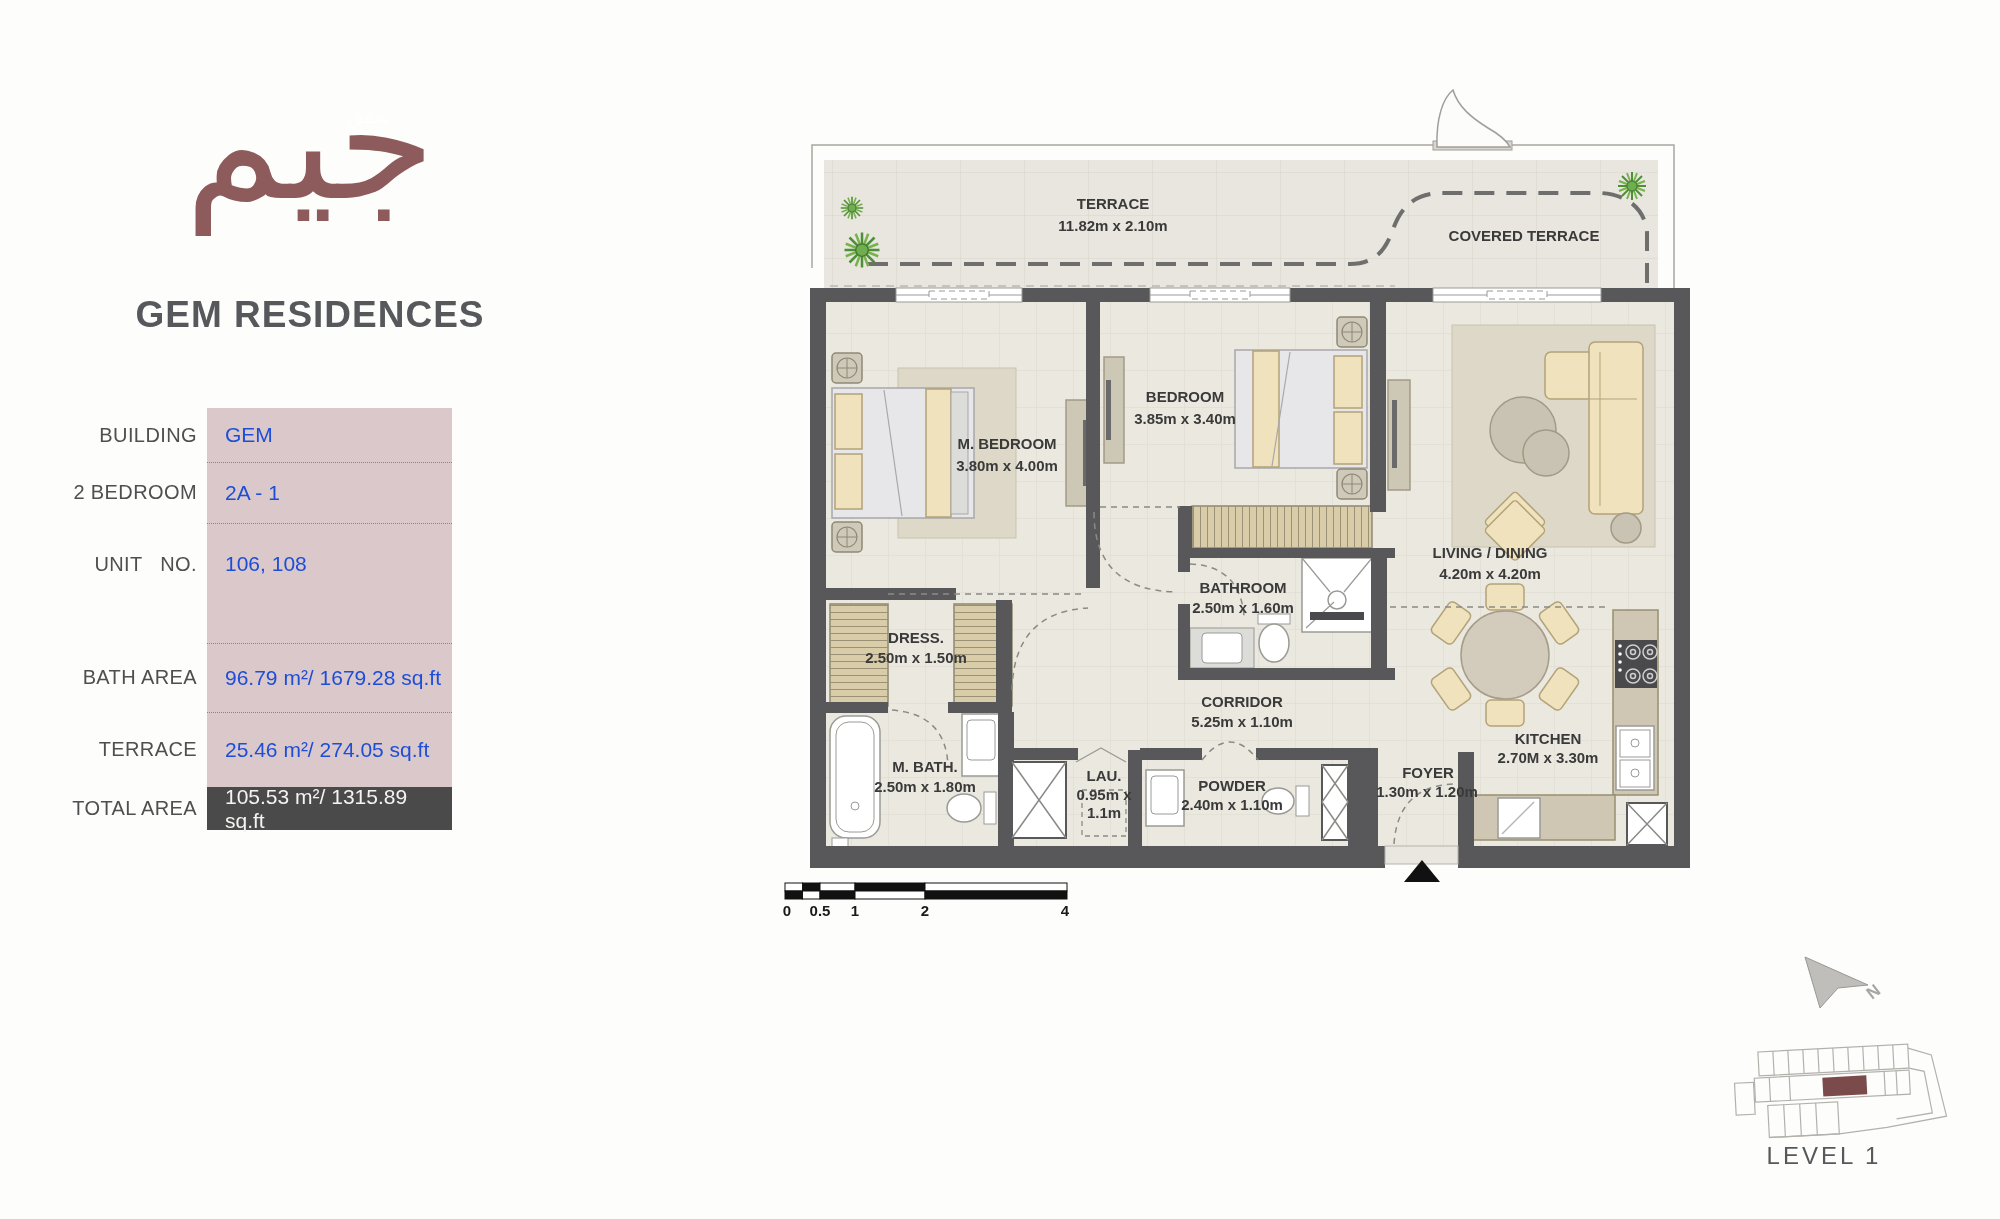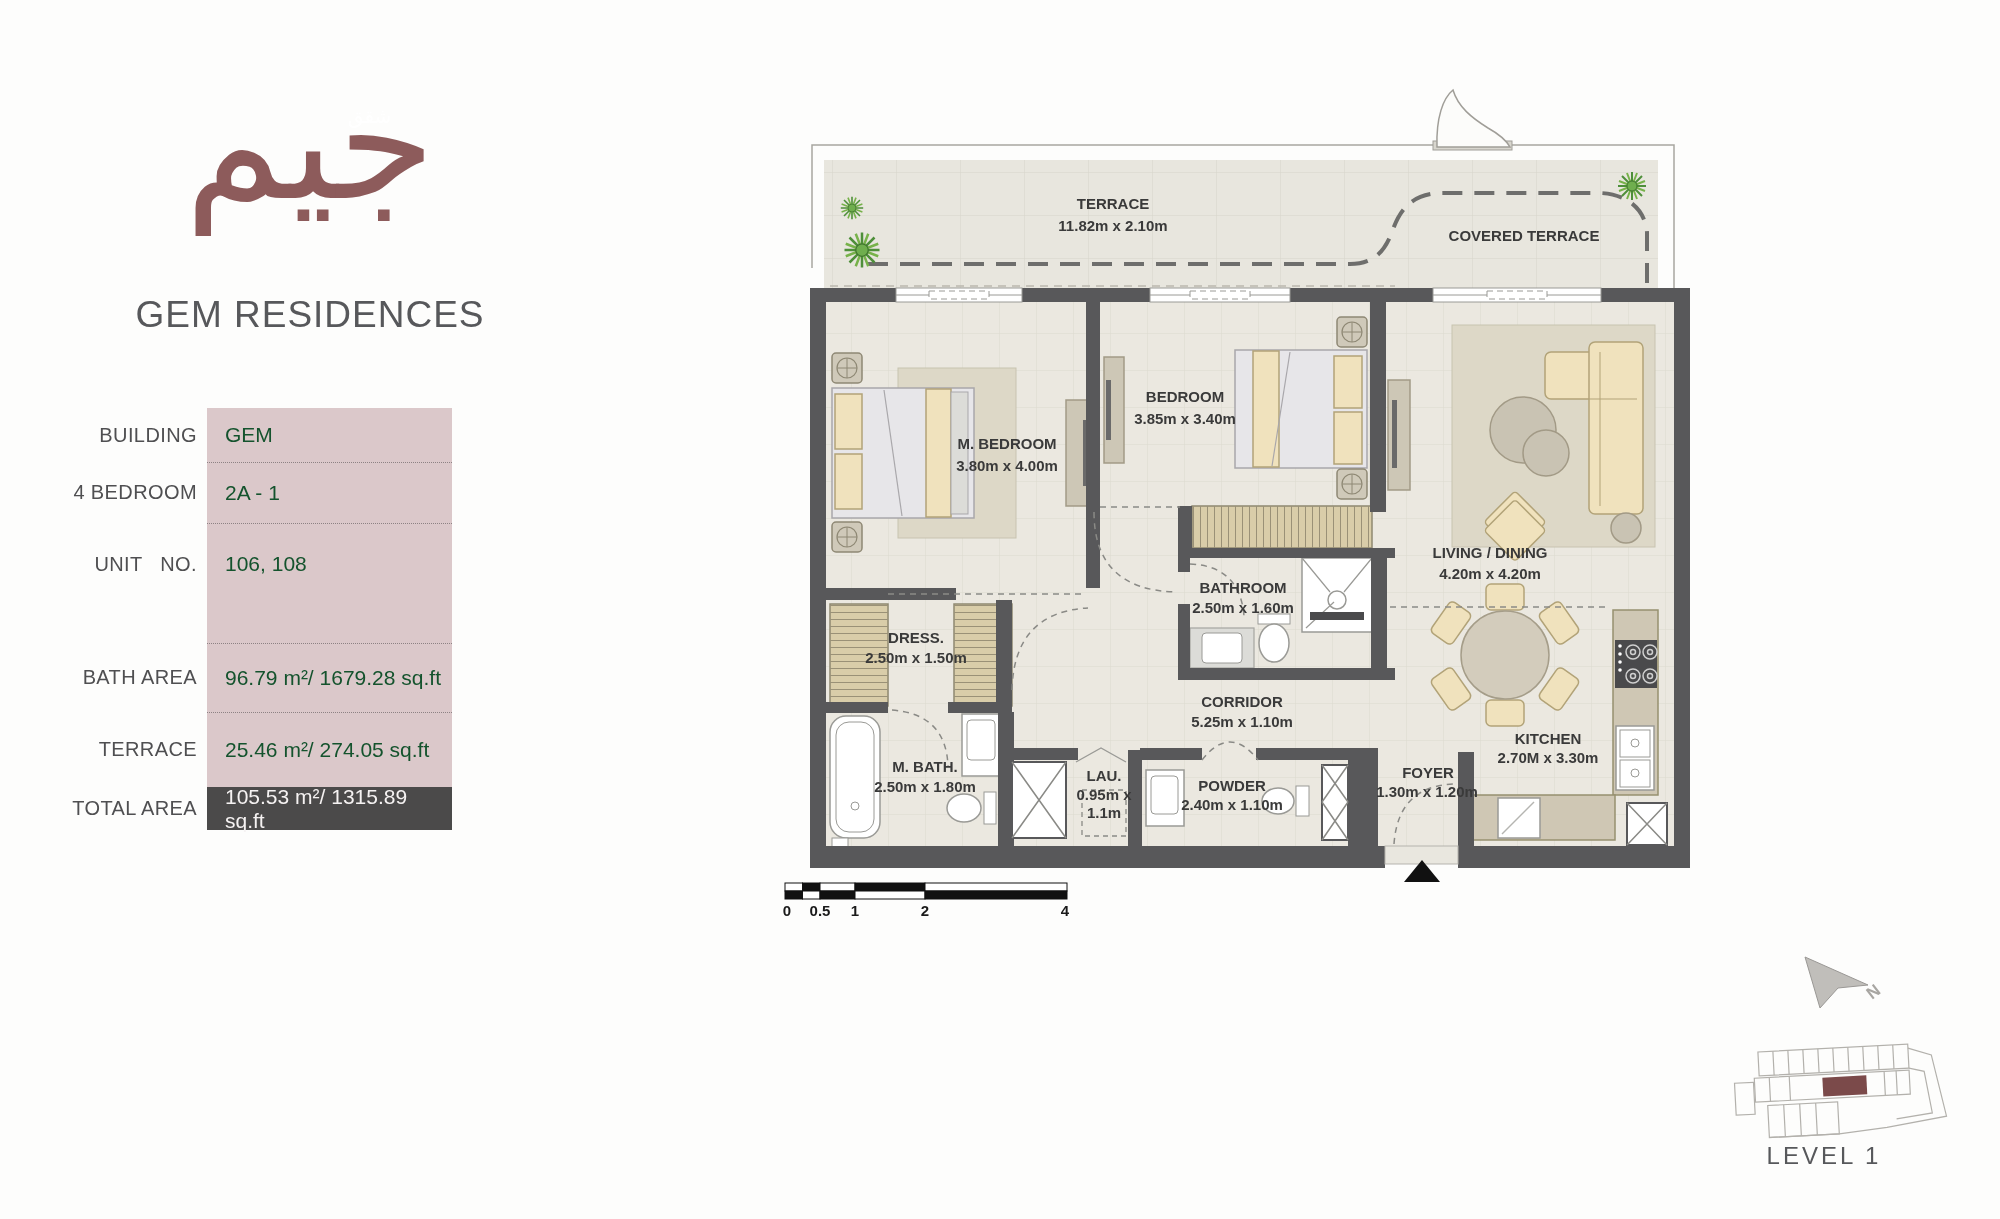--- a/index.html
+++ b/index.html
@@ -4,27 +4,27 @@
 <style>
   html,body{margin:0;padding:0;}
   body{width:2000px;height:1219px;position:relative;background:#fdfdfc;overflow:hidden;
        font-family:"Liberation Sans",sans-serif;}
   .brand{position:absolute;left:100px;top:18px;width:420px;text-align:center;}
   .logo{position:relative;height:262px;}
   .logo-main{font-family:"DejaVu Sans",sans-serif;font-size:158px;line-height:250px;
              color:var(--logo-red);font-weight:normal;}
   .logo-sub{position:absolute;left:59%;top:33%;font-family:"DejaVu Sans",sans-serif;
             font-size:20px;color:#ffffff;}
-  .brand-title{margin:14px 0 3px 0;font-size:37px;font-weight:normal;color:var(--title-gray);
+  .brand-title{margin:14px 0 3px 0;font-size:37px;font-weight:bold;color:var(--title-gray);
                letter-spacing:1px;}
   .unit-table{position:absolute;left:60px;top:408px;width:392px;}
   .ut-row{display:flex;align-items:center;}
   .ut-label{width:137px;text-align:right;padding-right:10px;font-size:20px;color:#4f4f51;
             letter-spacing:0.4px;flex:none;}
-  .ut-value{flex:1;background:var(--table-pink);font-size:21px;color:#14532d;
+  .ut-value{flex:1;background:var(--table-pink);font-size:21px;color:#1d4ed8;
             padding-left:18px;display:flex;align-items:center;align-self:stretch;}
   .ut-row.sep .ut-value{border-top:1px dotted #8d8284;}
   .ut-row.dark .ut-value{background:var(--table-dark);color:#f5f2f2;}
   .ut-row:nth-child(3) .ut-label{word-spacing:12px;}
   svg text{font-family:"Liberation Sans",sans-serif;}
   .rname,.rdims{font-size:15px;font-weight:bold;fill:#3a3a3a;text-anchor:middle;}
   .wall{fill:var(--wall-gray);}
   .thin{fill:none;stroke:#a8a6a0;stroke-width:1.5;}
   .dash-major{fill:none;stroke:#6e6e6c;stroke-width:4;stroke-dasharray:20 12;}
   .dash-faint{fill:none;stroke:#bab8ae;stroke-width:1.5;stroke-dasharray:8 6;}
@@ -52,21 +52,21 @@
   </div>
   <h1 class="brand-title">GEM RESIDENCES</h1>
 </div>
 
 <div class="unit-table">
   <div class="ut-row" style="height:54px">
     <div class="ut-label">BUILDING</div>
     <div class="ut-value">GEM</div>
   </div>
   <div class="ut-row sep" style="height:61px">
-    <div class="ut-label">4 BEDROOM</div>
+    <div class="ut-label">2 BEDROOM</div>
     <div class="ut-value">2A - 1</div>
   </div>
   <div class="ut-row sep" style="height:120px">
     <div class="ut-label" style="align-self:flex-start;margin-top:30px">UNIT NO.</div>
     <div class="ut-value" style="align-items:flex-start;padding-top:28px">106, 108</div>
   </div>
   <div class="ut-row sep" style="height:69px">
     <div class="ut-label">BATH AREA</div>
     <div class="ut-value">96.79 m²/ 1679.28  sq.ft</div>
   </div>

